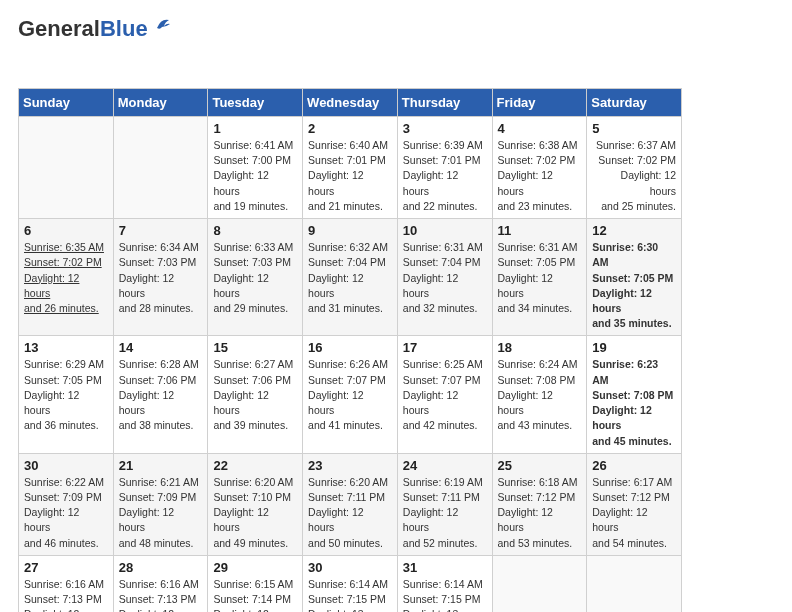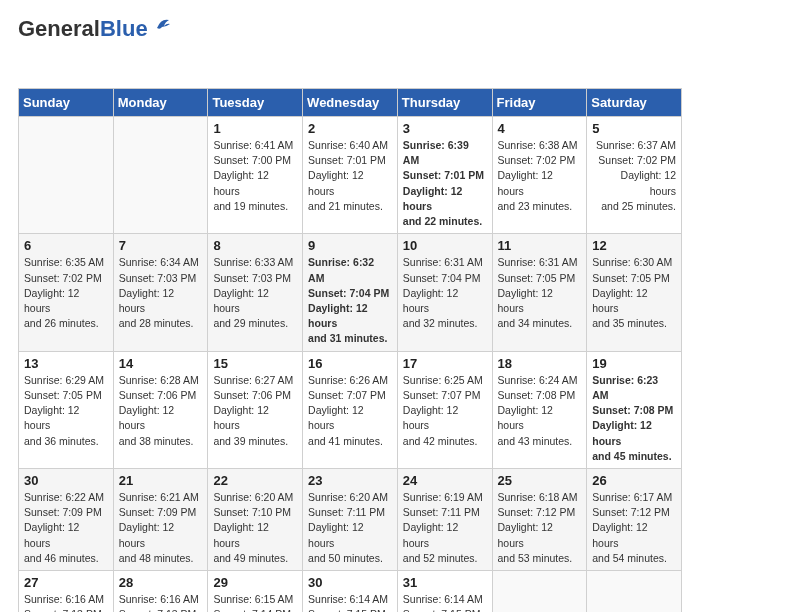--- a/index.html
+++ b/index.html
@@ -136,21 +136,21 @@
           </td>
           <td>
             <span class="day-num">2</span>
             <div class="day-info" style="white-space: pre-line;">Sunrise: 6:40 AM
 Sunset: 7:01 PM
 Daylight: 12 hours
 and 21 minutes.</div>
           </td>
           <td>
             <span class="day-num">3</span>
-            <div class="day-info" style="white-space: pre-line; font-weight: bold;">Sunrise: 6:39 AM
+            <div class="day-info" style="white-space: pre-line;">Sunrise: 6:39 AM
 Sunset: 7:01 PM
 Daylight: 12 hours
 and 22 minutes.</div>
           </td>
           <td>
             <span class="day-num">4</span>
             <div class="day-info" style="white-space: pre-line;">Sunrise: 6:38 AM
 Sunset: 7:02 PM
 Daylight: 12 hours
 and 23 minutes.</div>
@@ -159,63 +159,63 @@
             <span class="day-num">5</span>
             <div class="day-info" style="white-space: pre-line; text-align: right;">Sunrise: 6:37 AM
 Sunset: 7:02 PM
 Daylight: 12 hours
 and 25 minutes.</div>
           </td>
         </tr>
         <tr>
           <td>
             <span class="day-num">6</span>
-            <div class="day-info" style="white-space: pre-line;">Sunrise: 6:35 AM
+            <div class="day-info" style="white-space: pre-line; text-decoration: underline;">Sunrise: 6:35 AM
 Sunset: 7:02 PM
 Daylight: 12 hours
 and 26 minutes.</div>
           </td>
           <td>
             <span class="day-num">7</span>
             <div class="day-info" style="white-space: pre-line;">Sunrise: 6:34 AM
 Sunset: 7:03 PM
 Daylight: 12 hours
 and 28 minutes.</div>
           </td>
           <td>
             <span class="day-num">8</span>
             <div class="day-info" style="white-space: pre-line;">Sunrise: 6:33 AM
 Sunset: 7:03 PM
 Daylight: 12 hours
 and 29 minutes.</div>
           </td>
           <td>
             <span class="day-num">9</span>
-            <div class="day-info" style="white-space: pre-line; font-weight: bold;">Sunrise: 6:32 AM
+            <div class="day-info" style="white-space: pre-line;">Sunrise: 6:32 AM
 Sunset: 7:04 PM
 Daylight: 12 hours
 and 31 minutes.</div>
           </td>
           <td>
             <span class="day-num">10</span>
             <div class="day-info" style="white-space: pre-line;">Sunrise: 6:31 AM
 Sunset: 7:04 PM
 Daylight: 12 hours
 and 32 minutes.</div>
           </td>
           <td>
             <span class="day-num">11</span>
             <div class="day-info" style="white-space: pre-line;">Sunrise: 6:31 AM
 Sunset: 7:05 PM
 Daylight: 12 hours
 and 34 minutes.</div>
           </td>
           <td>
             <span class="day-num">12</span>
-            <div class="day-info" style="white-space: pre-line;">Sunrise: 6:30 AM
+            <div class="day-info" style="white-space: pre-line; font-weight: bold;">Sunrise: 6:30 AM
 Sunset: 7:05 PM
 Daylight: 12 hours
 and 35 minutes.</div>
           </td>
         </tr>
         <tr>
           <td>
             <span class="day-num">13</span>
             <div class="day-info" style="white-space: pre-line;">Sunrise: 6:29 AM
 Sunset: 7:05 PM

